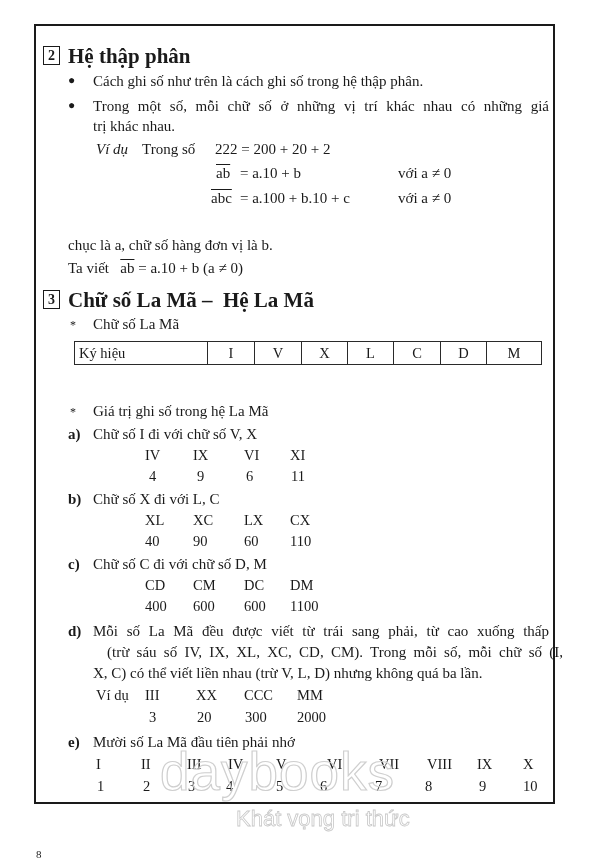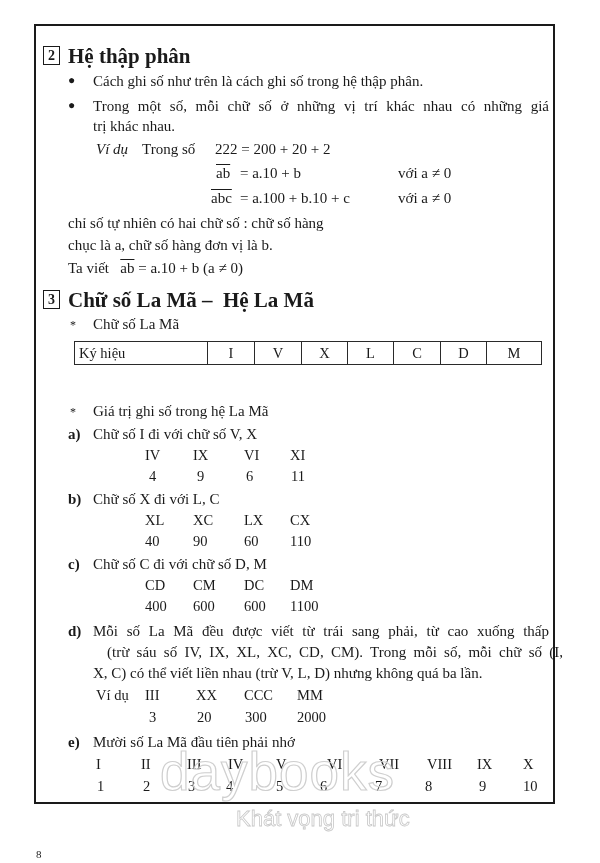--- a/index.html
+++ b/index.html
@@ -64,21 +64,20 @@
 
 <div class="abs ovl" style="left:216px;top:164px;">ab</div>
 <div class="abs" style="left:240px;top:164px;">= a.10 + b</div>
 <div class="abs" style="left:398px;top:164px;">với a ≠ 0</div>
 
 <div class="abs ovl" style="left:211px;top:189px;">abc</div>
 <div class="abs" style="left:240px;top:189px;">= a.100 + b.10 + c</div>
 <div class="abs" style="left:398px;top:189px;">với a ≠ 0</div>
 
 <div class="abs" style="left:68px;top:214px;width:481px;display:flex;justify-content:space-between;">
-  <span>chỉ số tự nhiên có hai chữ số : chữ số hàng</span>
 </div>
 <div class="abs" style="left:68px;top:236px;">chục là a, chữ số hàng đơn vị là b.</div>
 
 <div class="abs" style="left:68px;top:259px;">
   <span>Ta viết</span>&nbsp;&nbsp;&nbsp;<span class="ovl">ab</span>&nbsp;<span>= a.10 + b (a ≠ 0)</span>
 </div>
 
 <div class="num-box" style="left:43px;top:290px;">3</div>
 <div class="abs sec-head" style="left:68px;top:291px;white-space:pre;">Chữ số La Mã –  Hệ La Mã</div>
 

